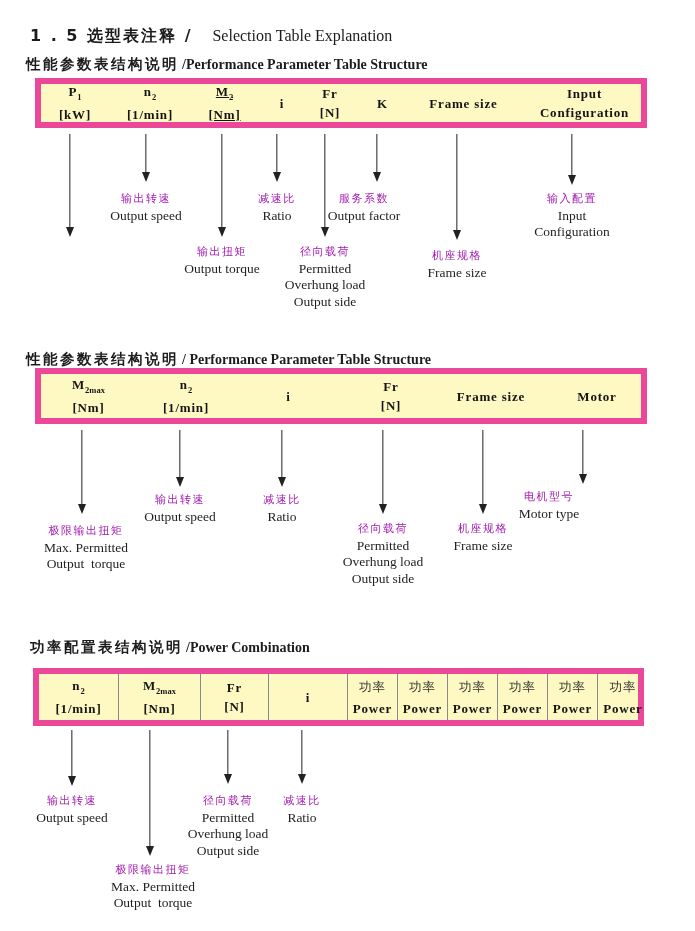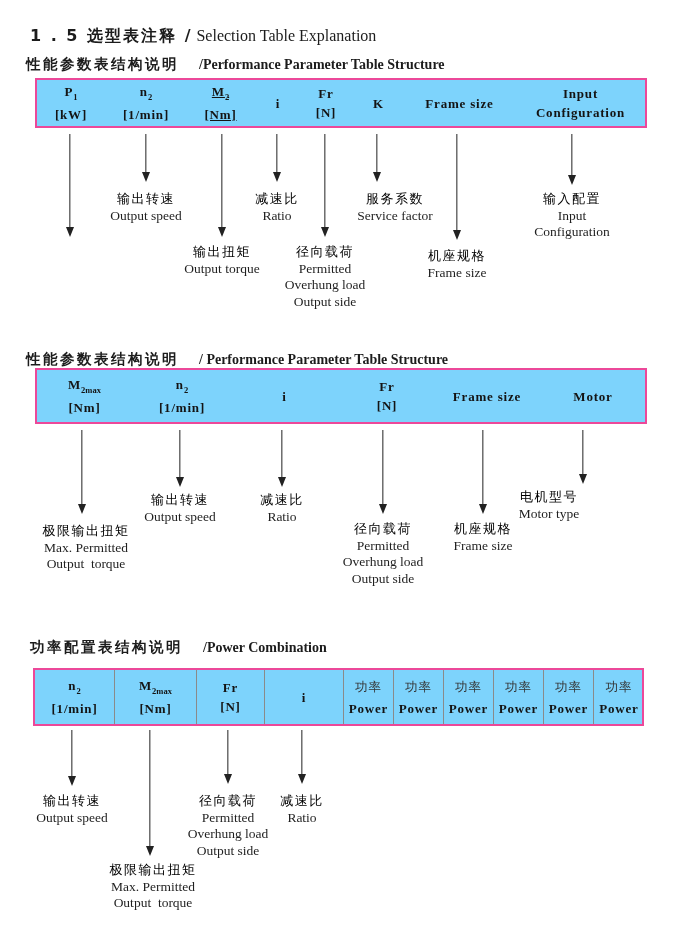--- a/index.html
+++ b/index.html
@@ -8,33 +8,33 @@
     width:695px; height:931px;
     background:#ffffff;
     font-family:"Liberation Serif", serif;
     color:#1c1c1c;
     overflow:hidden;
   }
 
   
   .page-title { position:absolute; left:14px; top:8px; white-space:pre; }
   .page-title .t-zh { font-weight:bold; font-size:16px; letter-spacing:2px; font-family:"DejaVu Sans", sans-serif; }
-  .page-title .t-en { font-size:16px; margin-left:4px; }
+  .page-title .t-en { font-size:16px; margin-left:20px; }
 
   
   .heading { position:absolute; white-space:pre; }
   .heading .h-zh { font-weight:bold; font-size:14.5px; letter-spacing:2.5px; font-family:"DejaVu Sans", sans-serif; }
-  .heading .h-en { font-weight:bold; font-size:14px; margin-left:20px; }
+  .heading .h-en { font-weight:bold; font-size:14px; margin-left:3px; }
 
   
   .hdr-table {
     position:absolute;
     display:flex;
-    background:#7dd3fc;
-    border:2px solid #ec4899;
+    background:#fef9c3;
+    border:6px solid #ec4899;
     box-sizing:border-box;
   }
   .hcell {
     display:flex; flex-direction:column;
     justify-content:center; align-items:center;
     gap:6px;
     font-weight:bold; font-size:13px; letter-spacing:0.8px;
     color:#141414;
     box-sizing:border-box;
     flex:0 0 auto;
@@ -55,21 +55,21 @@
     content:""; position:absolute; left:50%; bottom:0; transform:translateX(-50%);
     border-left:4px solid transparent; border-right:4px solid transparent;
     border-top:10px solid #222;
   }
 
   
   .callout {
     position:absolute; transform:translateX(-50%);
     text-align:center; line-height:16.5px; font-size:13.5px;
   }
-  .callout .zh-line { font-family:"DejaVu Sans", sans-serif; font-size:13px; letter-spacing:1.5px; color:#000000; }
+  .callout .zh-line { font-family:"DejaVu Sans", sans-serif; font-size:11px; letter-spacing:1.5px; color:#a21caf; }
   .callout .en-line { font-family:"Liberation Serif", serif; color:#1f1f1f; white-space:pre; }
 </style>
 </head>
 <body>
 
 <div class="page">
 
   <div class="page-title">
     <span class="t-zh">1 . 5 选型表注释 /</span><span class="t-en">Selection Table Explanation</span>
   </div>
@@ -130,23 +130,23 @@
   <div class="callout" style="left:277px; top:191px;">
     <div class="zh-line">减速比</div>
     <div class="en-line">Ratio</div>
   </div>
   <div class="callout" style="left:325px; top:244px;">
     <div class="zh-line">径向载荷</div>
     <div class="en-line">Permitted</div>
     <div class="en-line">Overhung load</div>
     <div class="en-line">Output side</div>
   </div>
-  <div class="callout" style="left:395px; top:191px;">
+  <div class="callout" style="left:364px; top:191px;">
     <div class="zh-line">服务系数</div>
-    <div class="en-line">Service factor</div>
+    <div class="en-line">Output factor</div>
   </div>
   <div class="callout" style="left:457px; top:248px;">
     <div class="zh-line">机座规格</div>
     <div class="en-line">Frame size</div>
   </div>
   <div class="callout" style="left:572px; top:191px;">
     <div class="zh-line">输入配置</div>
     <div class="en-line">Input</div>
     <div class="en-line">Configuration</div>
   </div>

